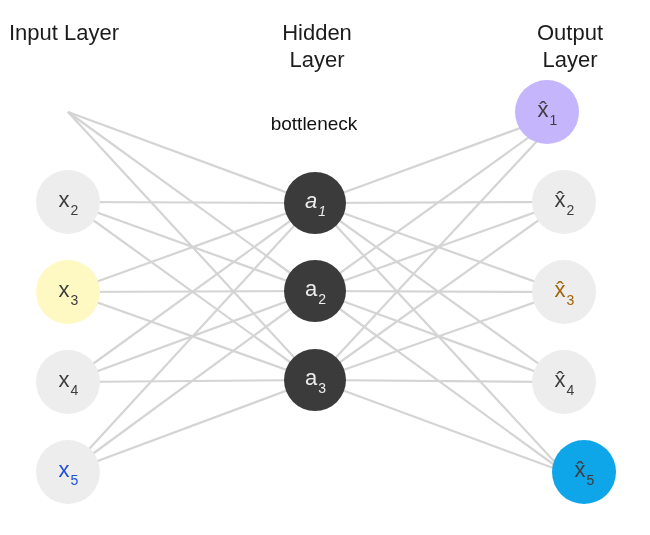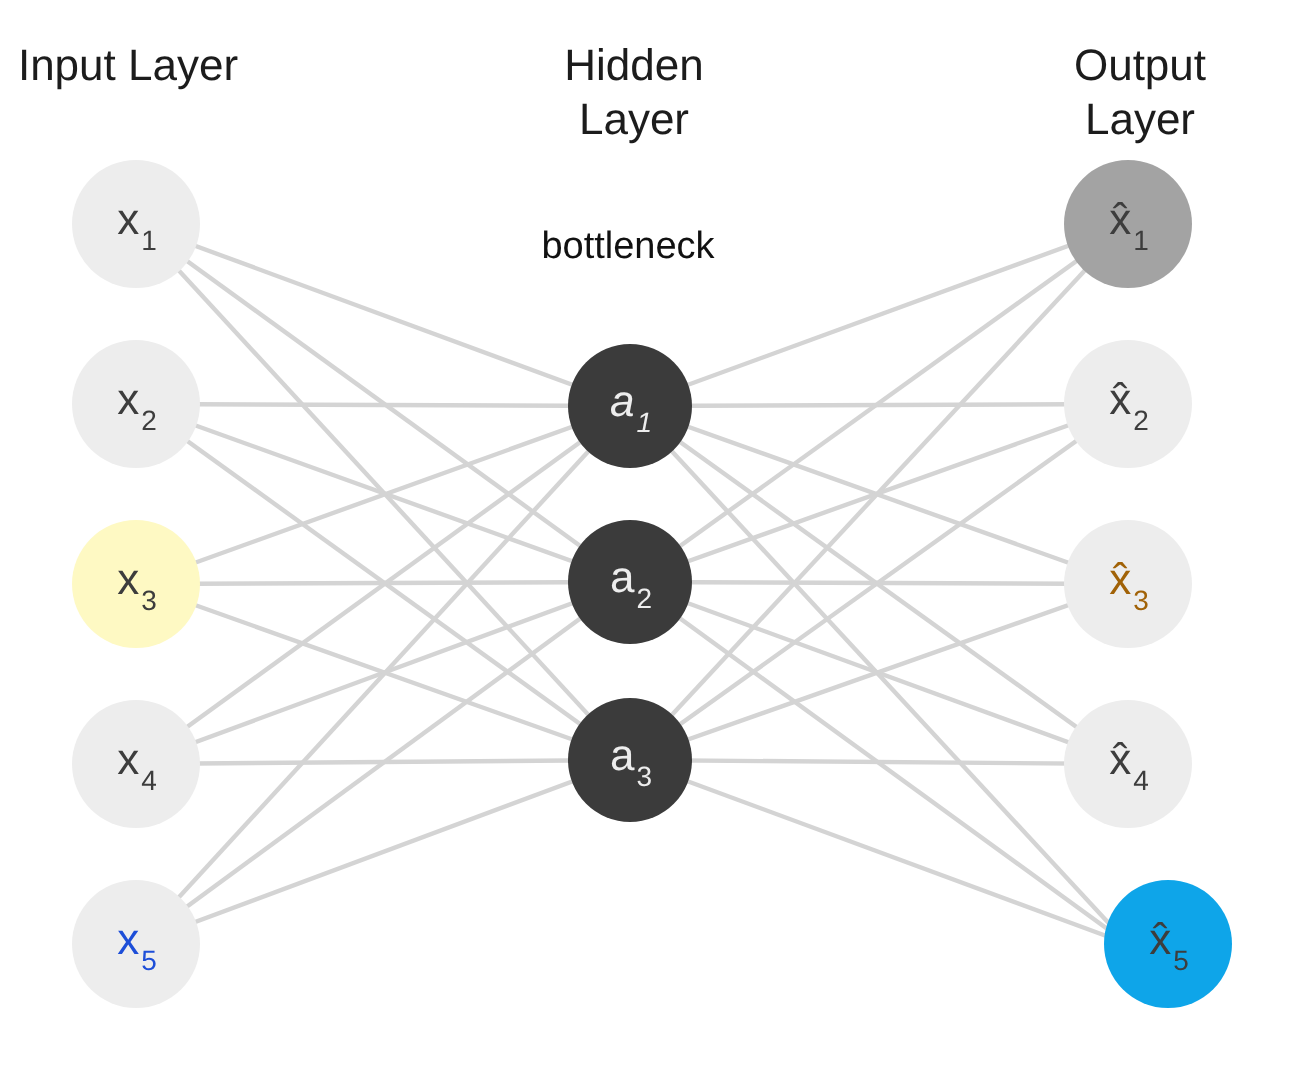--- a/index.html
+++ b/index.html
@@ -100,23 +100,20 @@
       <line x1="315" y1="380" x2="564" y2="202" stroke="#d4d4d4" stroke-width="2.2"></line>
       <line x1="315" y1="380" x2="564" y2="292" stroke="#d4d4d4" stroke-width="2.2"></line>
       <line x1="315" y1="380" x2="564" y2="382" stroke="#d4d4d4" stroke-width="2.2"></line>
       <line x1="315" y1="380" x2="564" y2="472" stroke="#d4d4d4" stroke-width="2.2"></line>
     </svg>
   <div class="layer-header" id="h-input" style="color: rgb(28, 28, 28);">Input Layer</div>
   <div class="layer-header" id="h-hidden" style="color: rgb(28, 28, 28);">Hidden
 Layer</div>
   <div class="layer-header" id="h-output" style="color: rgb(28, 28, 28);">Output Layer</div>
   <div class="annotation">bottleneck</div>
-<div class="node" style="left: 36px; top: 80px; height: 64px; width: 64px; background: rgb(237, 237, 237);">
-      <span class="node-label" style="color: rgb(61, 61, 61);">x<sub>1</sub></span>
-    </div>
     <div class="node" style="left: 36px; top: 170px; height: 64px; width: 64px; background: rgb(237, 237, 237);">
       <span class="node-label" style="color: rgb(61, 61, 61); text-align: right;">x<sub>2</sub></span>
     </div>
     <div class="node" style="left: 36px; top: 260px; height: 64px; width: 64px; background: #fef9c3;">
       <span class="node-label" style="color: rgb(61, 61, 61);">x<sub>3</sub></span>
     </div>
     <div class="node" style="left: 36px; top: 350px; height: 64px; width: 64px; background: rgb(237, 237, 237);">
       <span class="node-label" style="color: rgb(61, 61, 61);">x<sub>4</sub></span>
     </div>
     <div class="node" style="left: 36px; top: 440px; height: 64px; width: 64px; background: rgb(237, 237, 237);">
@@ -124,21 +121,21 @@
     </div>
     <div class="node" style="left: 284px; top: 172px; height: 62px; width: 62px; background: rgb(59, 59, 59);">
       <span class="node-label" style="color: rgb(237, 237, 237); font-style: italic;">a<sub>1</sub></span>
     </div>
     <div class="node" style="left: 284px; top: 260px; height: 62px; width: 62px; background: rgb(59, 59, 59);">
       <span class="node-label" style="color: rgb(237, 237, 237);">a<sub>2</sub></span>
     </div>
     <div class="node" style="left: 284px; top: 349px; height: 62px; width: 62px; background: rgb(59, 59, 59);">
       <span class="node-label" style="color: rgb(237, 237, 237);">a<sub>3</sub></span>
     </div>
-    <div class="node" style="left: 532px; top: 80px; height: 64px; width: 64px; background: #a3a3a3;">
+    <div class="node" style="left: 515px; top: 80px; height: 64px; width: 64px; background: #c4b5fd;">
       <span class="node-label" style="color: rgb(61, 61, 61);">x̂<sub>1</sub></span>
     </div>
     <div class="node" style="left: 532px; top: 170px; height: 64px; width: 64px; background: rgb(237, 237, 237);">
       <span class="node-label" style="color: rgb(61, 61, 61);">x̂<sub>2</sub></span>
     </div>
     <div class="node" style="left: 532px; top: 260px; height: 64px; width: 64px; background: rgb(237, 237, 237);">
       <span class="node-label" style="color: #a16207;">x̂<sub>3</sub></span>
     </div>
     <div class="node" style="left: 532px; top: 350px; height: 64px; width: 64px; background: rgb(237, 237, 237);">
       <span class="node-label" style="color: rgb(61, 61, 61);">x̂<sub>4</sub></span>

